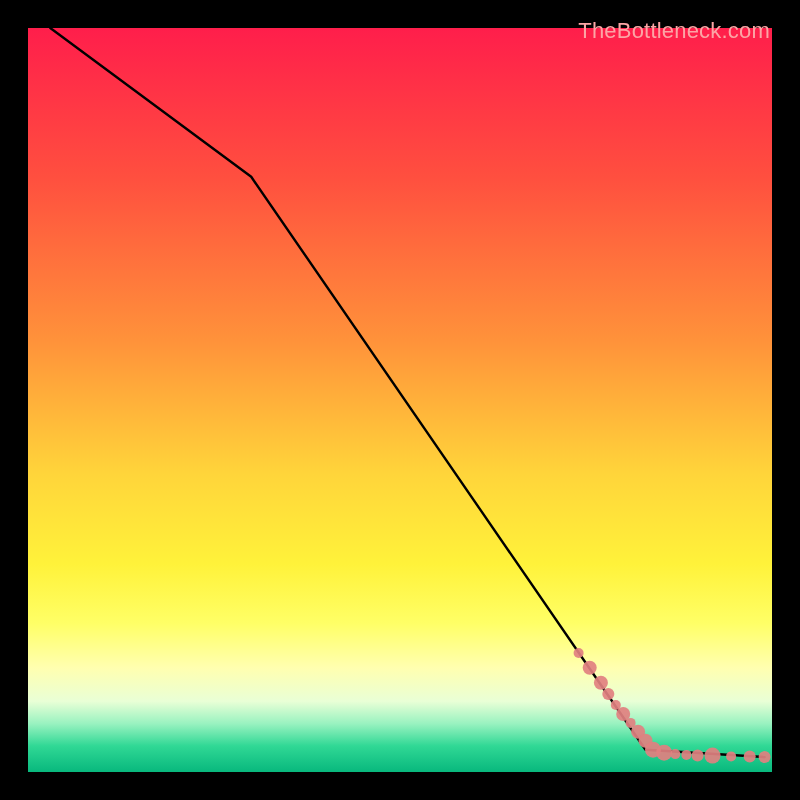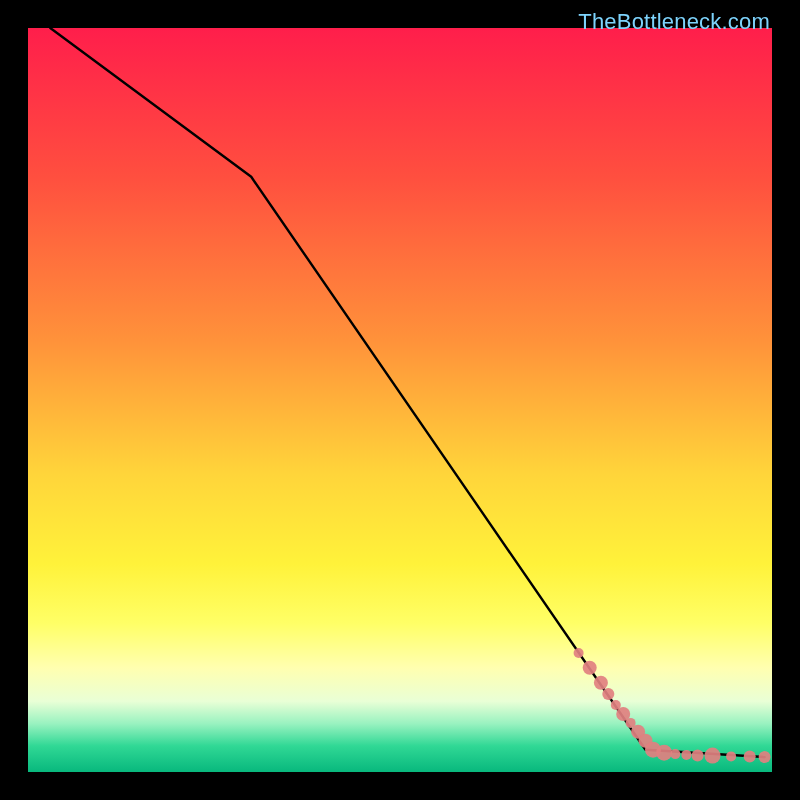--- a/index.html
+++ b/index.html
@@ -20,23 +20,23 @@
   .plot {
     position: absolute;
     left: 28px;
     top: 28px;
     width: 744px;
     height: 744px;
     overflow: hidden;
   }
   .watermark {
     position: absolute;
-    top: 9px;
+    top: 18px;
     right: 30px;
-    color: #7dd3fc;
+    color: #fca5a5;
     font-size: 22px;
     font-weight: 500;
     letter-spacing: 0.2px;
   }
   .gradient-bg {
     position: absolute;
     inset: 0;
   }
   svg.overlay {
     position: absolute;

